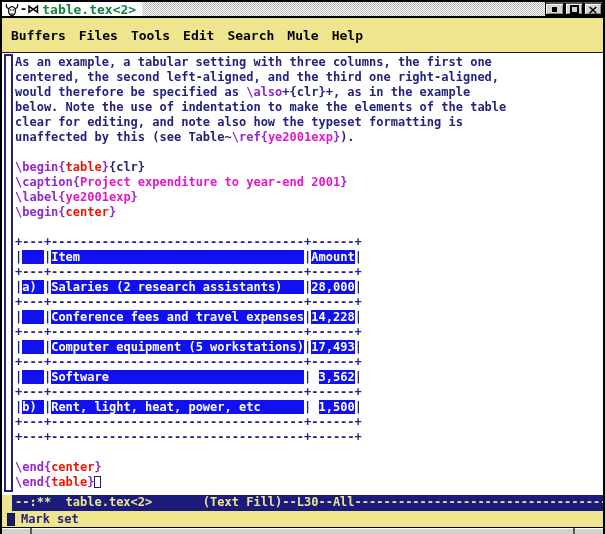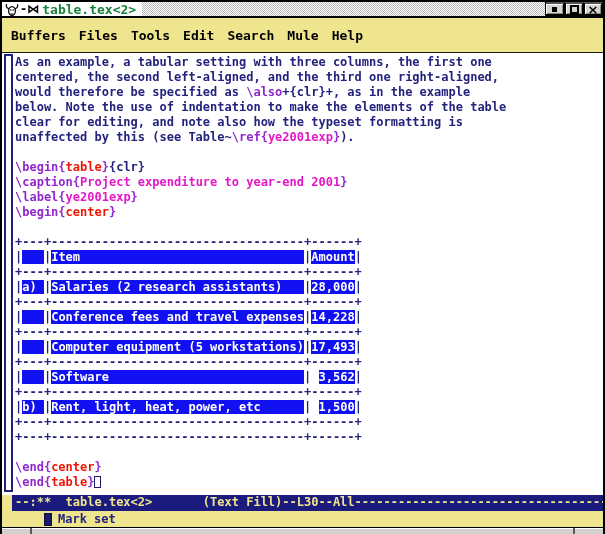--- a/index.html
+++ b/index.html
@@ -54,21 +54,21 @@
   .f-cur{display:inline-block;width:7px;height:12px;border:1px solid #1c1c66;
     vertical-align:-2px;background:transparent;}
 
   
   .modeline{height:16px;margin-left:10px;background:#1b1b7e;color:#efe58f;
     font-weight:bold;font-size:12px;line-height:15px;white-space:pre;
     overflow:hidden;padding-left:3px;flex:0 0 auto;}
 
   
   .minibuffer{height:16px;background:#efe58f;display:flex;align-items:center;
-    padding-left:5px;flex:0 0 auto;margin-left:37px;}
+    padding-left:5px;flex:0 0 auto;}
   .mb-cursor{width:8px;height:13px;background:#1c1c66;border:1px solid #10104a;margin-right:6px;}
   .mb-text{font-weight:bold;font-size:12px;color:#23237d;white-space:pre;}
 
   
   .bottom-frame{height:7px;background:#d2d2cc;border-top:1px solid #000;
     box-shadow:inset 0 1px 0 #ffffff;position:relative;flex:0 0 auto;}
   .notch{position:absolute;top:0;width:2px;height:100%;background:#5a5a5a;}
   .notch.left{left:28px;}
   .notch.right{right:28px;}
 </style>

